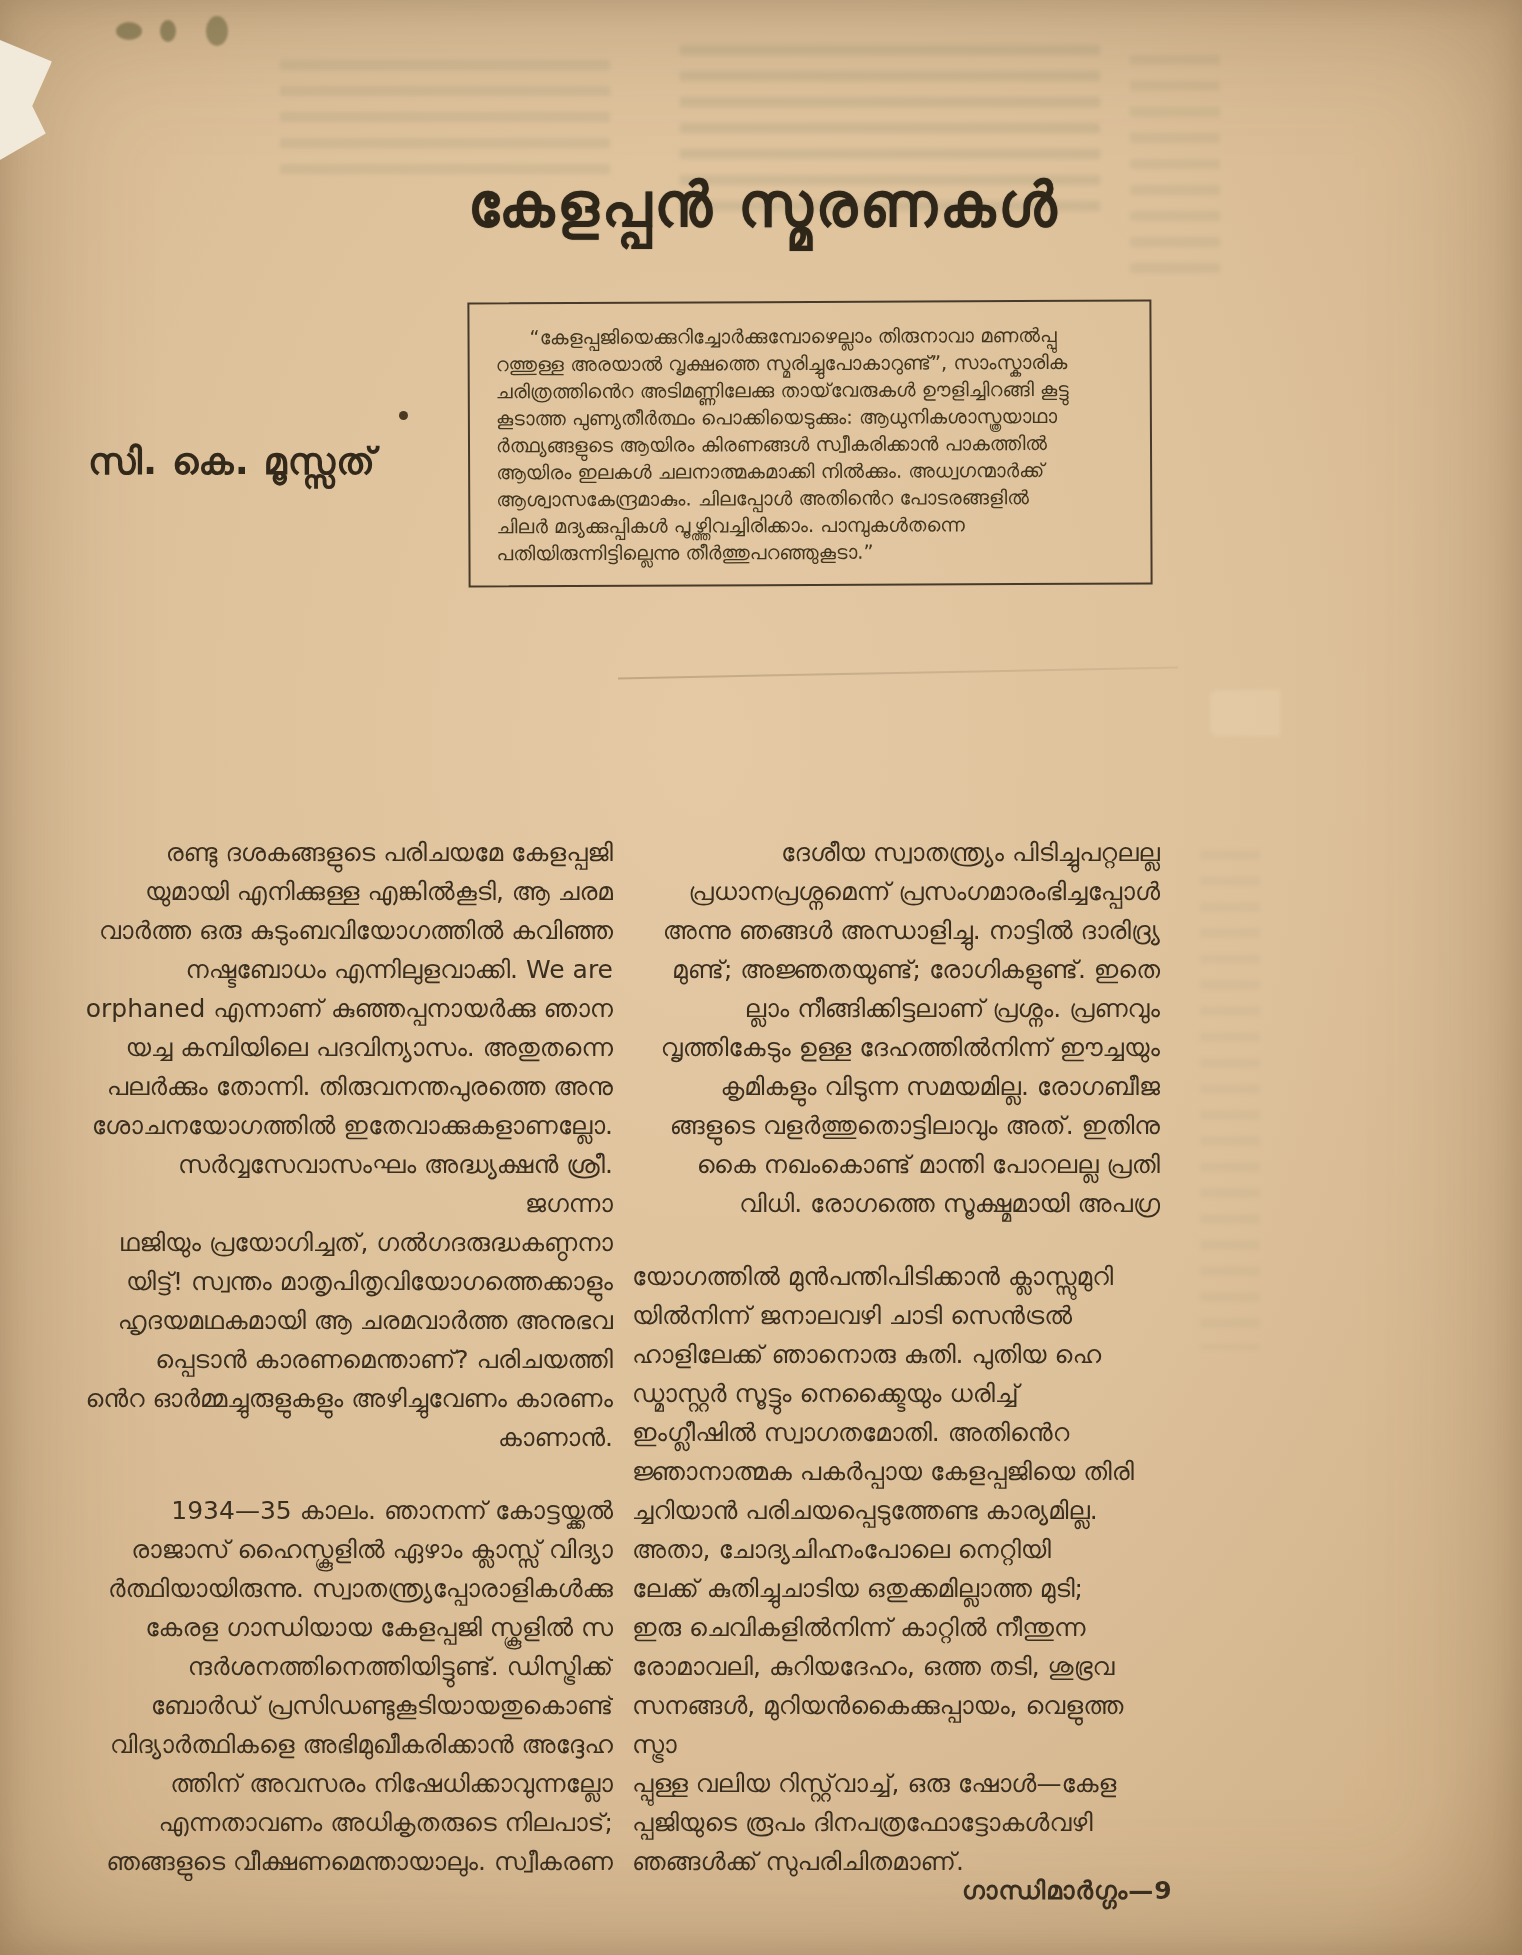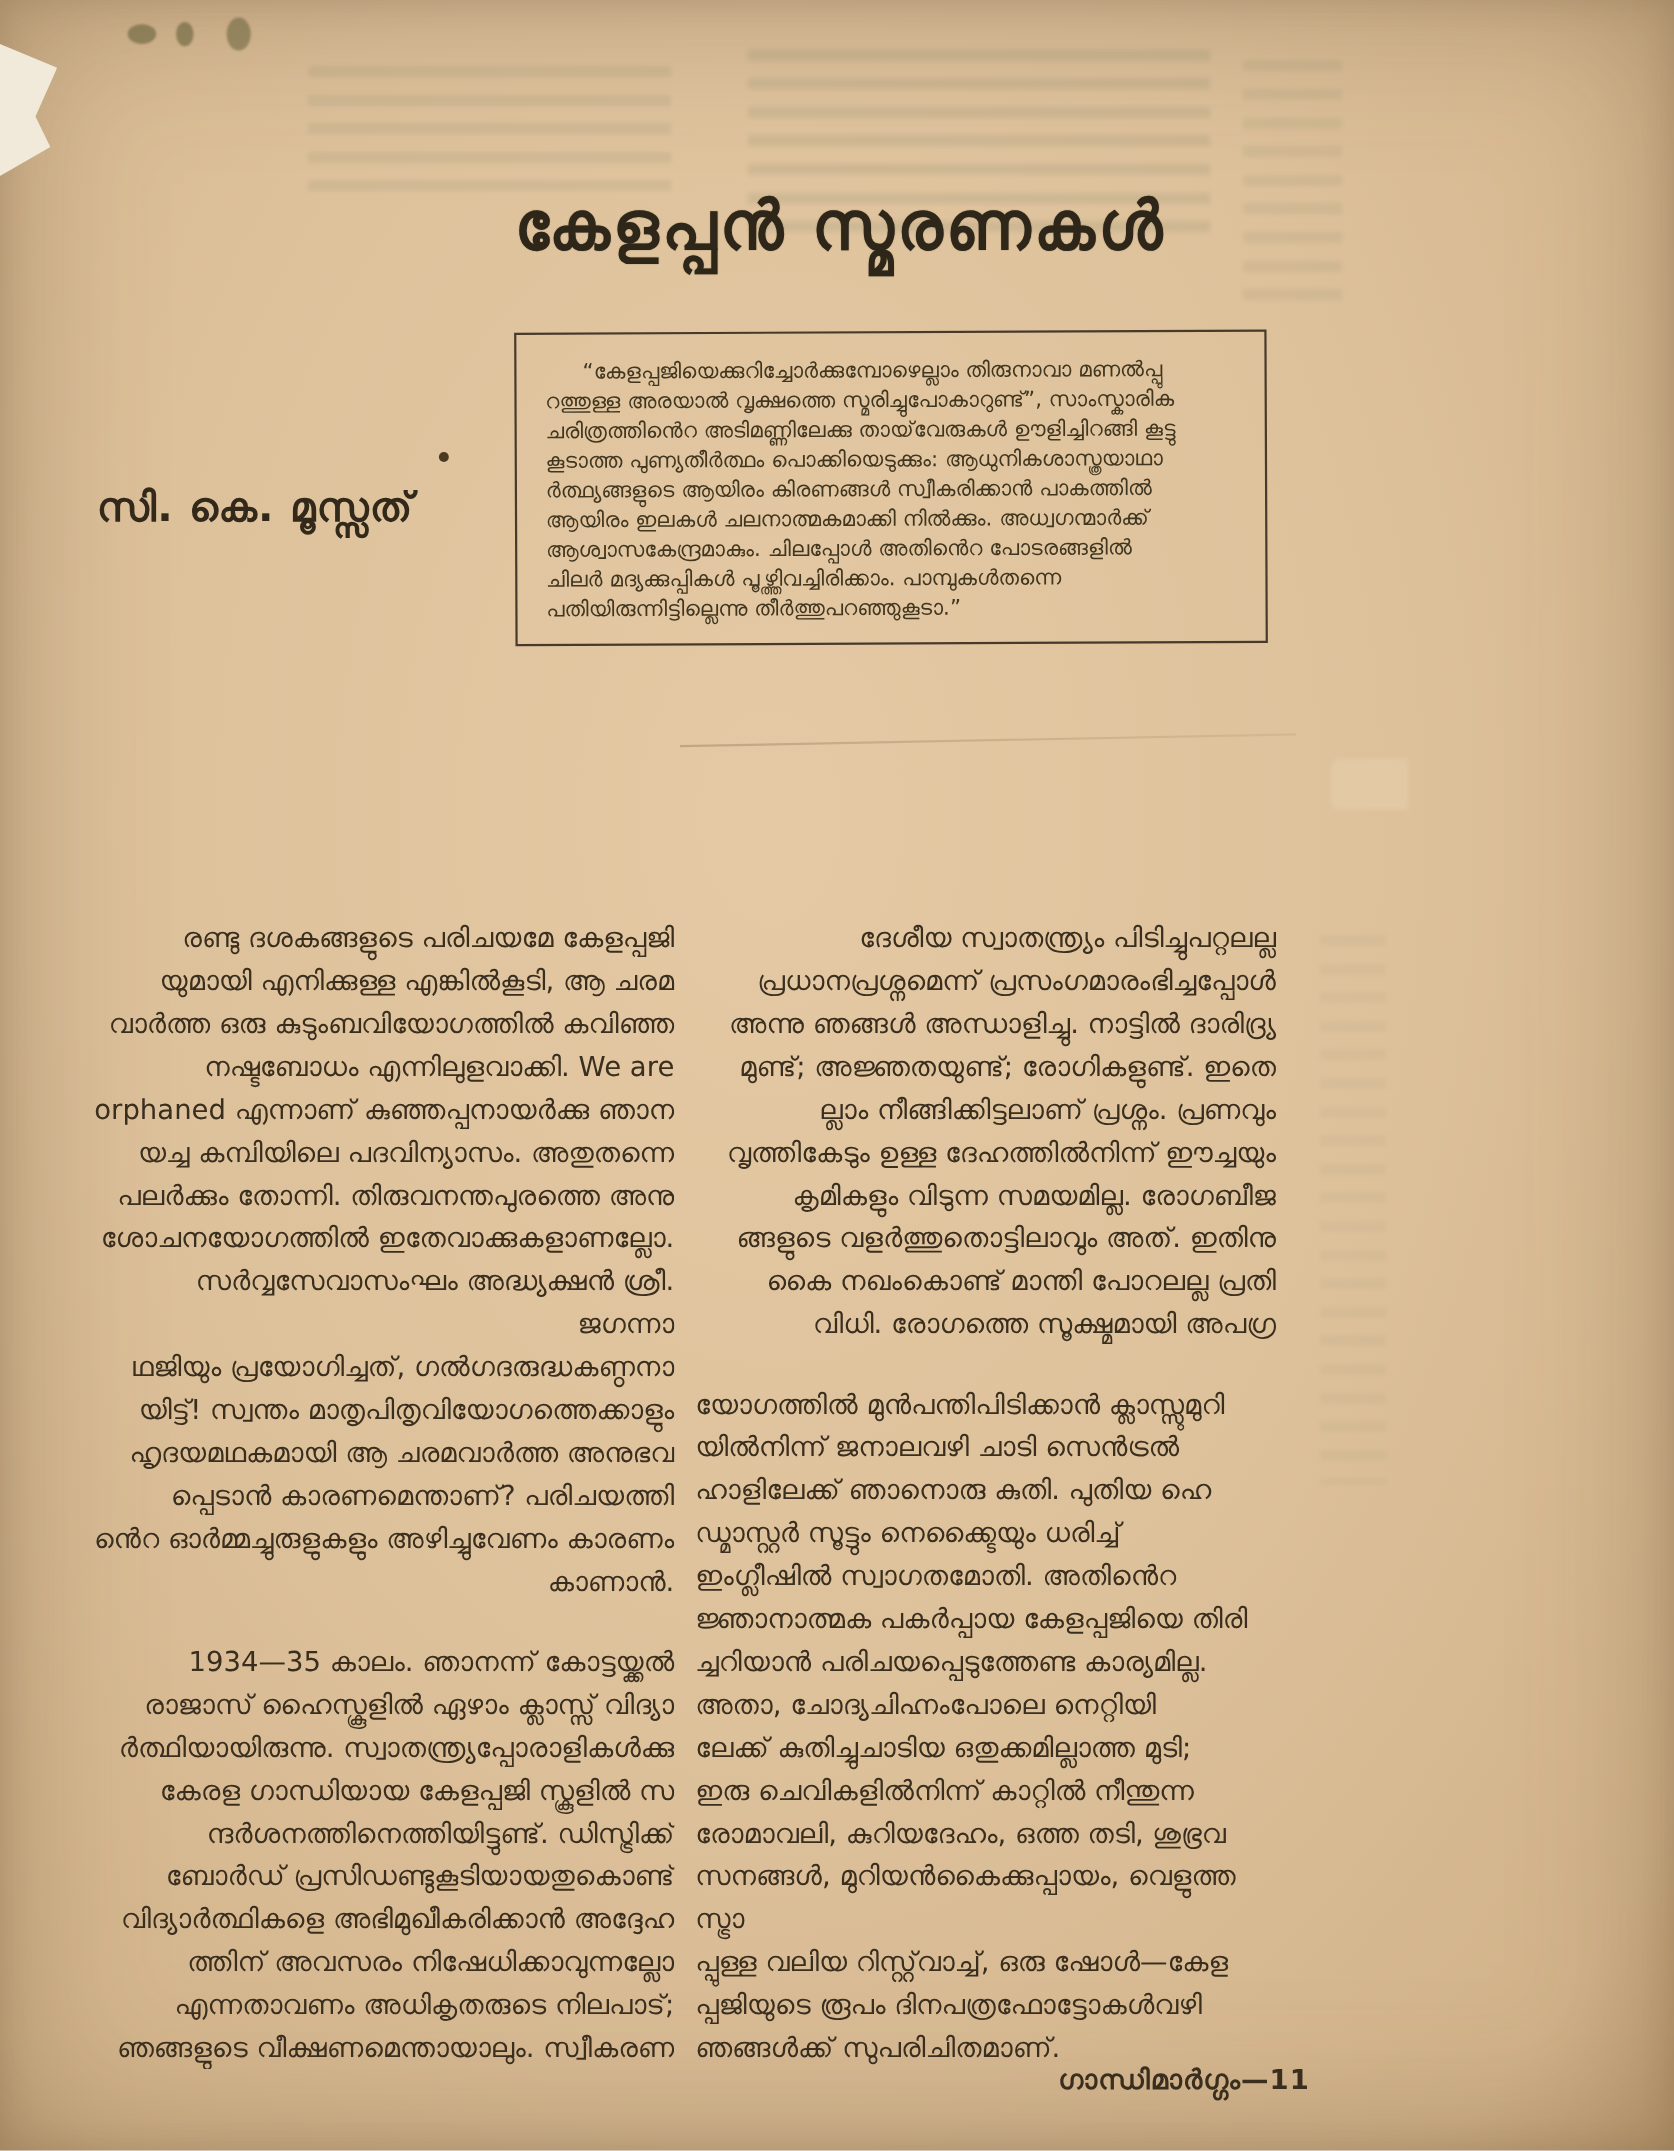--- a/index.html
+++ b/index.html
@@ -146,13 +146,13 @@
 അതാ, ചോദ്യചിഹ്നംപോലെ നെറ്റിയി
 ലേക്ക് കുതിച്ചുചാടിയ ഒതുക്കമില്ലാത്ത മുടി;
 ഇരു ചെവികളിൽനിന്ന് കാറ്റിൽ നീന്തുന്ന
 രോമാവലി, കുറിയദേഹം, ഒത്ത തടി, ശുഭ്രവ
 സനങ്ങൾ, മുറിയൻകൈക്കുപ്പായം, വെളുത്ത സ്ട്രാ
 പ്പുള്ള വലിയ റിസ്റ്റ്‌വാച്ച്, ഒരു ഷോൾ—കേള
 പ്പജിയുടെ രൂപം ദിനപത്രഫോട്ടോകൾവഴി
 ഞങ്ങൾക്ക് സുപരിചിതമാണ്.</div>
 </div>
 
-<div class="footer">ഗാന്ധിമാർഗ്ഗം—11</div>
+<div class="footer">ഗാന്ധിമാർഗ്ഗം—9</div>
 
 </body></html>

